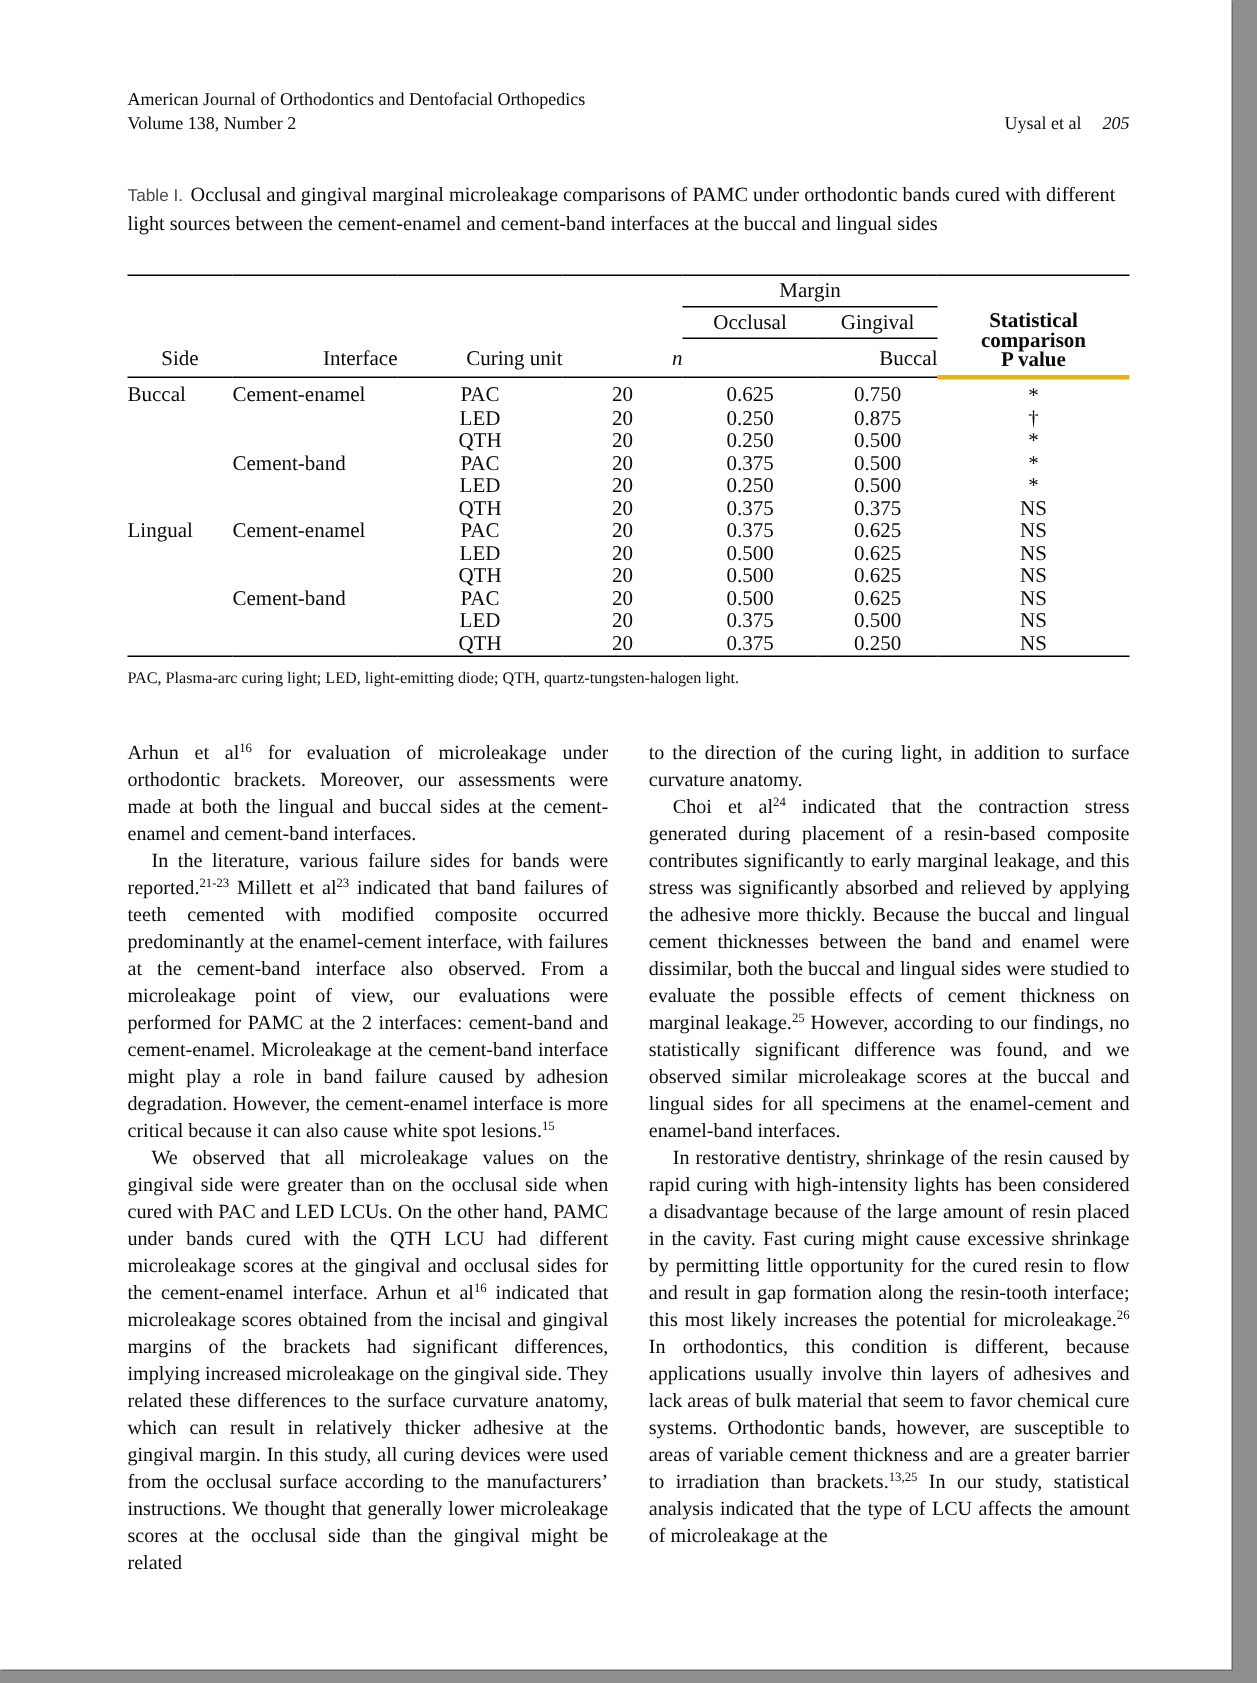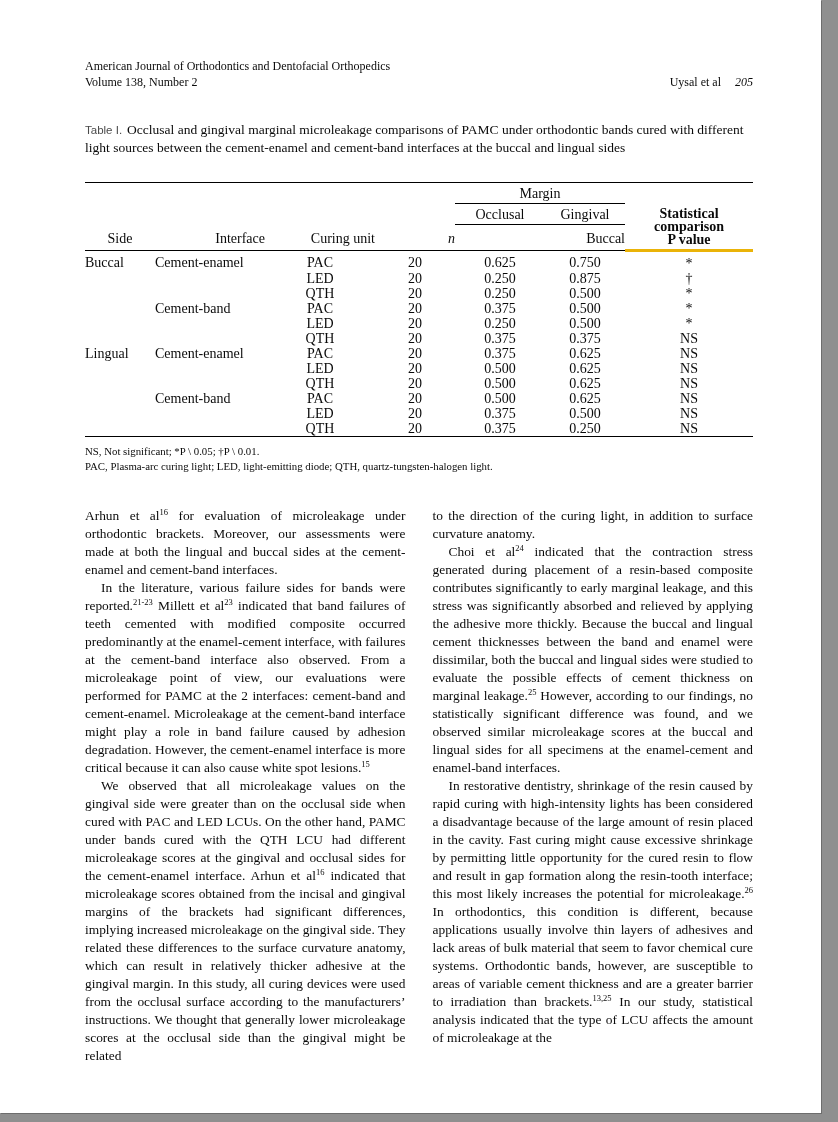--- a/index.html
+++ b/index.html
@@ -222,21 +222,20 @@
             <td>QTH</td>
             <td>20</td>
             <td>0.375</td>
             <td>0.250</td>
             <td>NS</td>
           </tr>
         </tbody>
     </table>
 
     <div class="footnotes">
-      <div>NS, Not significant; *P \ 0.05; †P \ 0.01.</div>
       <div>PAC, Plasma-arc curing light; LED, light-emitting diode; QTH, quartz-tungsten-halogen light.</div>
     </div>
 
     <div class="columns">
       <div class="col">
           <p class="para">Arhun et al<sup>16</sup> for evaluation of microleakage under orthodontic brackets. Moreover, our assessments were made at both the lingual and buccal sides at the cement-enamel and cement-band interfaces.</p>
           <p class="para indent">In the literature, various failure sides for bands were reported.<sup>21-23</sup> Millett et al<sup>23</sup> indicated that band failures of teeth cemented with modified composite occurred predominantly at the enamel-cement interface, with failures at the cement-band interface also observed. From a microleakage point of view, our evaluations were performed for PAMC at the 2 interfaces: cement-band and cement-enamel. Microleakage at the cement-band interface might play a role in band failure caused by adhesion degradation. However, the cement-enamel interface is more critical because it can also cause white spot lesions.<sup>15</sup></p>
           <p class="para indent">We observed that all microleakage values on the gingival side were greater than on the occlusal side when cured with PAC and LED LCUs. On the other hand, PAMC under bands cured with the QTH LCU had different microleakage scores at the gingival and occlusal sides for the cement-enamel interface. Arhun et al<sup>16</sup> indicated that microleakage scores obtained from the incisal and gingival margins of the brackets had significant differences, implying increased microleakage on the gingival side. They related these differences to the surface curvature anatomy, which can result in relatively thicker adhesive at the gingival margin. In this study, all curing devices were used from the occlusal surface according to the manufacturers’ instructions. We thought that generally lower microleakage scores at the occlusal side than the gingival might be related</p>
         </div>
       <div class="col">

